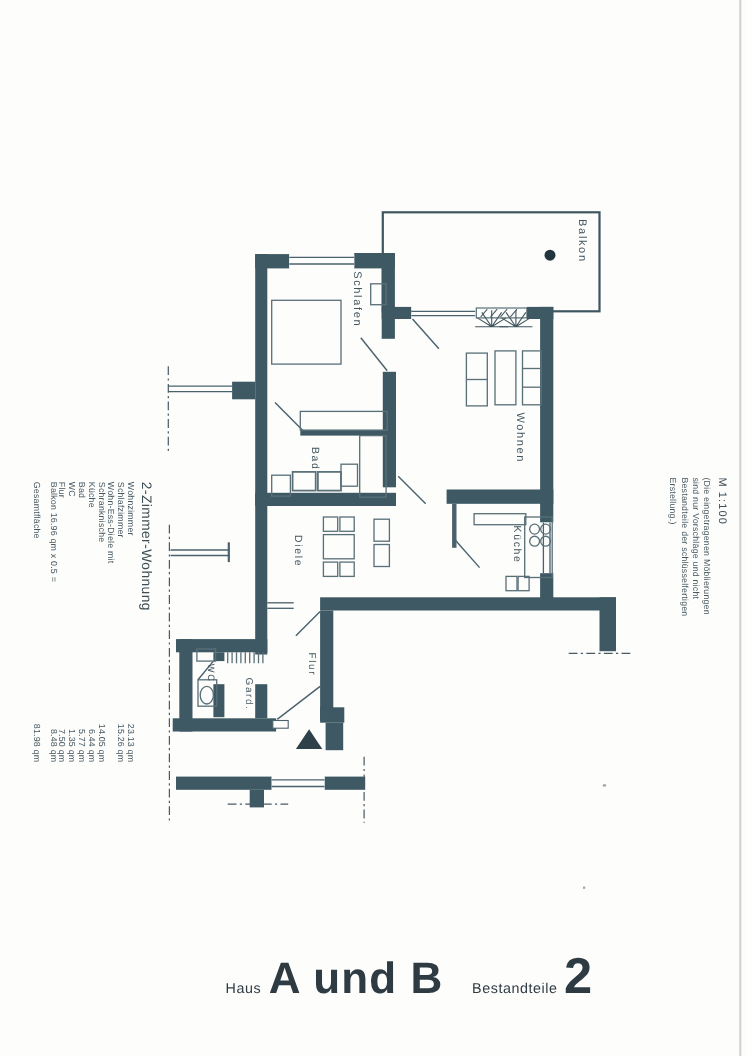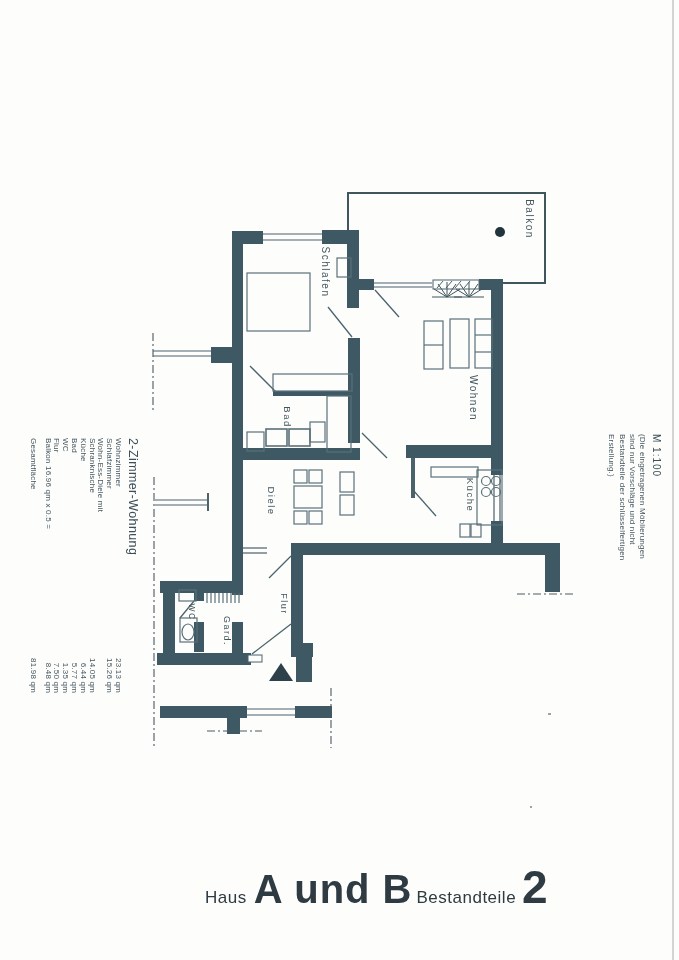--- a/index.html
+++ b/index.html
@@ -21,22 +21,22 @@
   .row .v{text-align:right;white-space:nowrap;}
   .row.total{margin-top:6px;}
 
   
   .note{width:172px;height:64px;}
   .scale{font-size:10px;letter-spacing:1px;color:#3d4e56;margin:0 0 4px 0;}
   .note-line{font-size:8px;line-height:10.2px;letter-spacing:.2px;color:#46575f;white-space:nowrap;}
 
   
   .footer{position:absolute;left:205px;top:860px;display:flex;align-items:baseline;color:#2e3b42;}
-  .f-small{font-size:17px;letter-spacing:.5px;}
-  .f-big{font-size:40px;font-weight:bold;letter-spacing:1px;margin:0 4px 0 7px;}
+  .f-small{font-size:13px;letter-spacing:.5px;}
+  .f-big{font-size:40px;font-weight:bold;letter-spacing:1px;margin:0 26px 0 7px;}
   .f-num{font-size:46px;font-weight:bold;margin-left:6px;}
 </style>
 </head>
 <body>
 
 <div class="page">
 
   <svg width="679" height="960" viewBox="0 0 679 960">
 
     <g stroke="#3f565f" stroke-width="2" fill="none">

